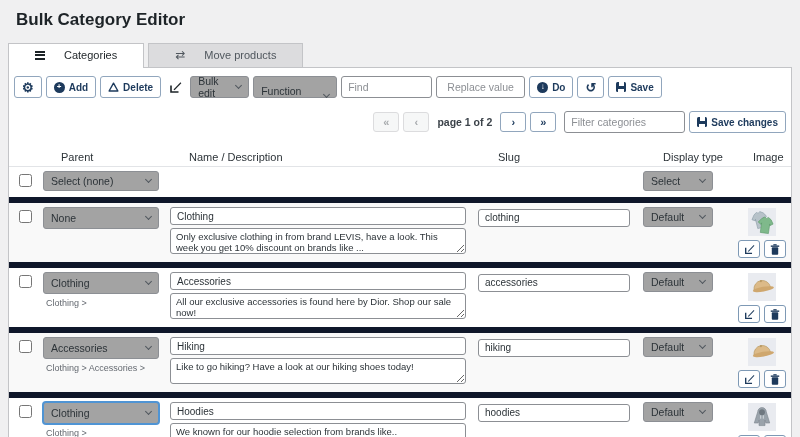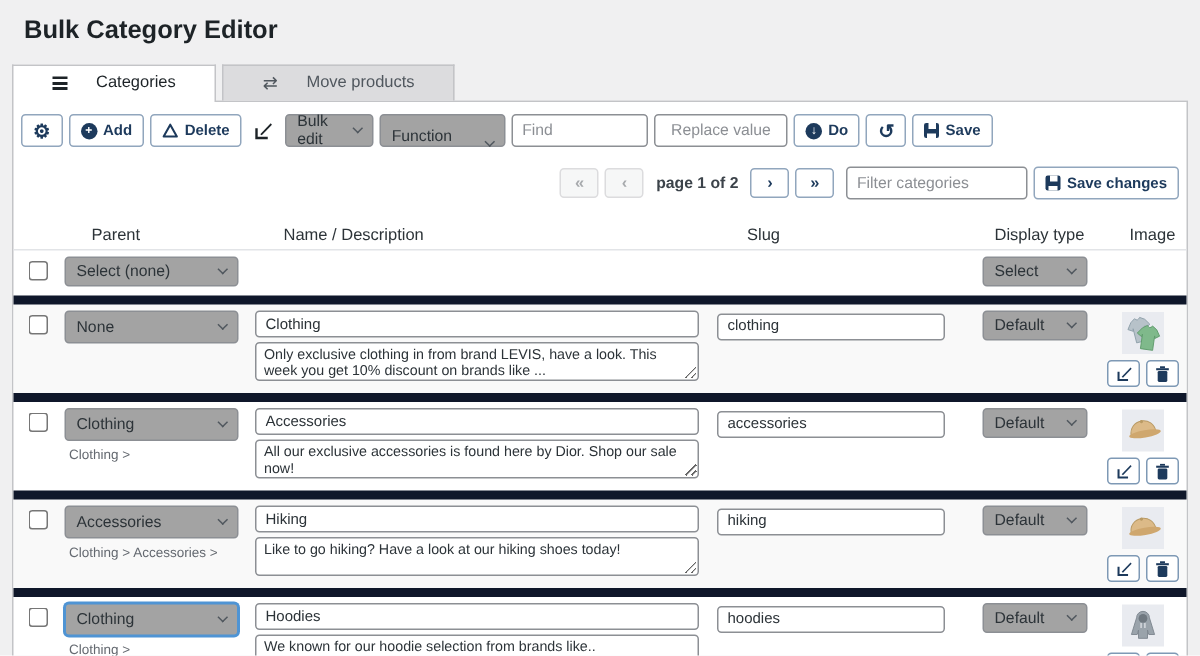--- a/index.html
+++ b/index.html
@@ -62,21 +62,21 @@
   .cb-cell input { width:13px; height:13px; cursor:pointer; }
   .parent-cell { padding-left:2px; }
   .parent-cell .select { width:116px; }
   .path { font-size:9px; color:#646970; margin:4px 0 0 3px; }
   .name-cell { padding-left:1px; display:flex; flex-direction:column; }
   .name-cell input.text { width:296px; height:18px; font-size:10px; }
   .name-cell textarea { width:296px; height:26px; margin-top:3px; border:1px solid #8c8f94; border-radius:3px;
                         font-size:9.5px; line-height:11px; color:#2c3338; padding:2px 5px;
                         font-family:"Liberation Sans", sans-serif; resize:both; overflow:hidden; }
   .slug-cell input.text { width:152px; height:18px; font-size:10px; }
-  .display-cell .select { width:70px; height:20px;margin-left:12px; }
+  .display-cell .select { width:70px; height:20px; }
   .image-cell { display:flex; flex-direction:column; align-items:center; gap:4px; padding-top:1px; }
   .img-tile { width:28px; height:28px; background:#e9ebf0; display:flex; align-items:center; justify-content:center; }
   .row-actions { display:flex; gap:4px; }
   .act-btn { width:22px; height:18px; display:inline-flex; align-items:center; justify-content:center;
              border:1px solid #7e99b5; border-radius:3px; background:#fff; color:#1d3a5c; cursor:pointer; }
   .filter-row { border-top:1px solid #e2e4e7; padding:4px 0 6px; }
   .filter-row .select { height:20px; }
   svg { display:block; }
 </style>
 </head>

